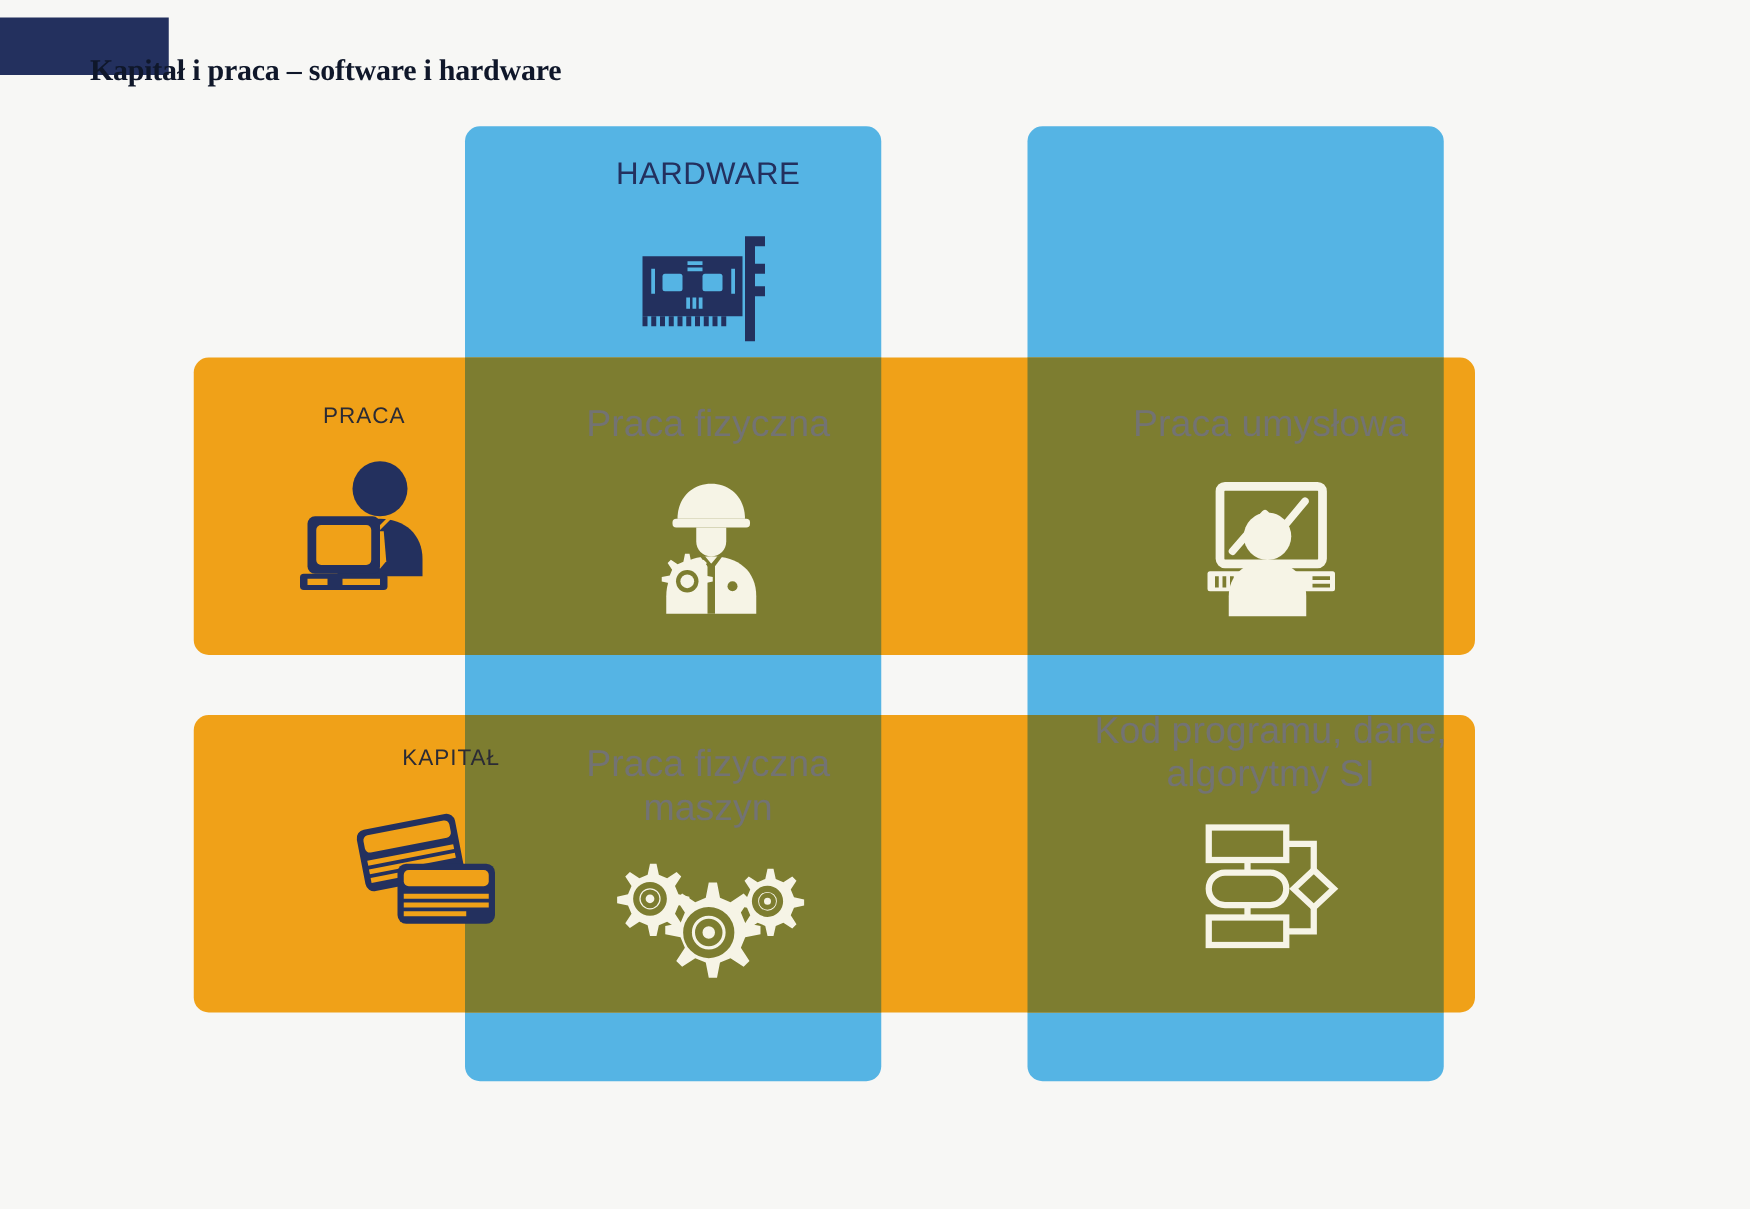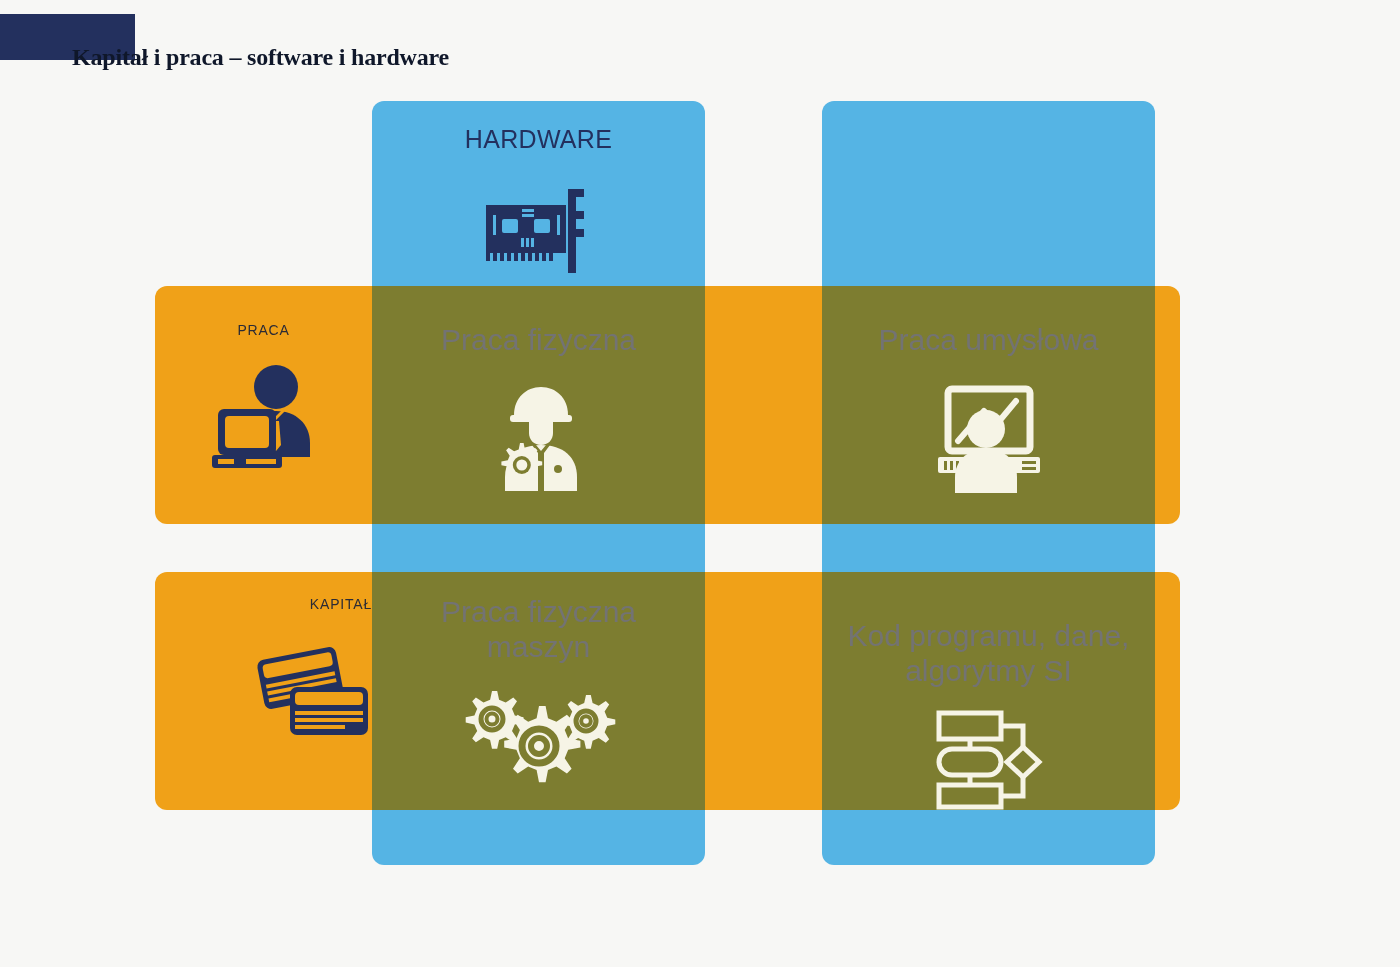--- a/index.html
+++ b/index.html
@@ -59,33 +59,34 @@
   #ov-hw-praca{left:372px;top:286px;}
   #ov-sw-praca{left:822px;top:286px;}
   #ov-hw-kap{left:372px;top:572px;}
   #ov-sw-kap{left:822px;top:572px;}
 
   
   .cell{
     position:absolute;
     display:flex;flex-direction:column;
     align-items:center;
+    margin-left:28px;
   }
   .cell-label{
     text-align:center;
     line-height:1.18;
     white-space:pre-line;
   }
   .head-label{
     font-size:25px;
     color:#23305e;
     letter-spacing:.3px;
   }
   .row-label{
-    font-size:14px;
+    font-size:18px;
     color:#2b2b35;
     letter-spacing:.8px;
   }
   .ov-label{
     font-size:30px;
     color:#737373;
   }
 
   .icon{display:block;}
 
@@ -97,21 +98,21 @@
   
   #cell-praca{left:155px;top:322px;width:217px;}
   #cell-kapital{left:155px;top:596px;width:217px;align-items:flex-end;}
   #cell-praca .icon{margin-top:22px;}
   #cell-kapital .icon{margin-top:22px;}
 
   
   #cell-hw-praca{left:372px;top:322px;width:333px;}
   #cell-sw-praca{left:822px;top:322px;width:333px;}
   #cell-hw-kap{left:372px;top:594px;width:333px;}
-  #cell-sw-kap{left:822px;top:618px;width:333px;}
+  #cell-sw-kap{left:822px;top:567px;width:333px;}
   #cell-hw-praca .icon,#cell-sw-praca .icon{margin-top:24px;}
   #cell-hw-kap .icon,#cell-sw-kap .icon{margin-top:16px;}
 
   
   #footer{position:absolute;left:0;top:880px;width:1400px;height:87px;}
 </style>
 </head>
 <body>
 
 <div id="title-block"></div>

